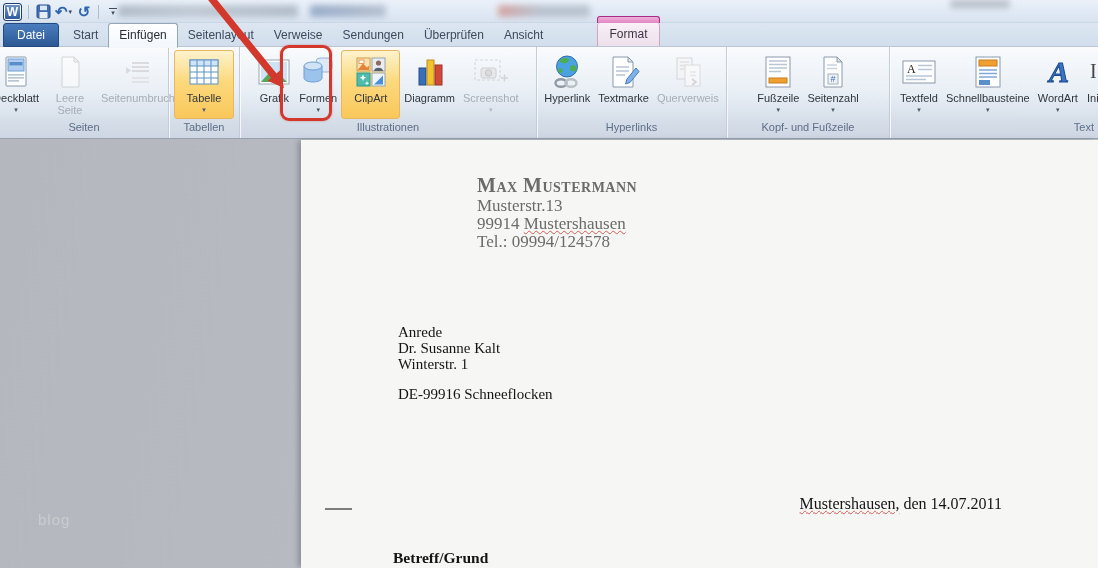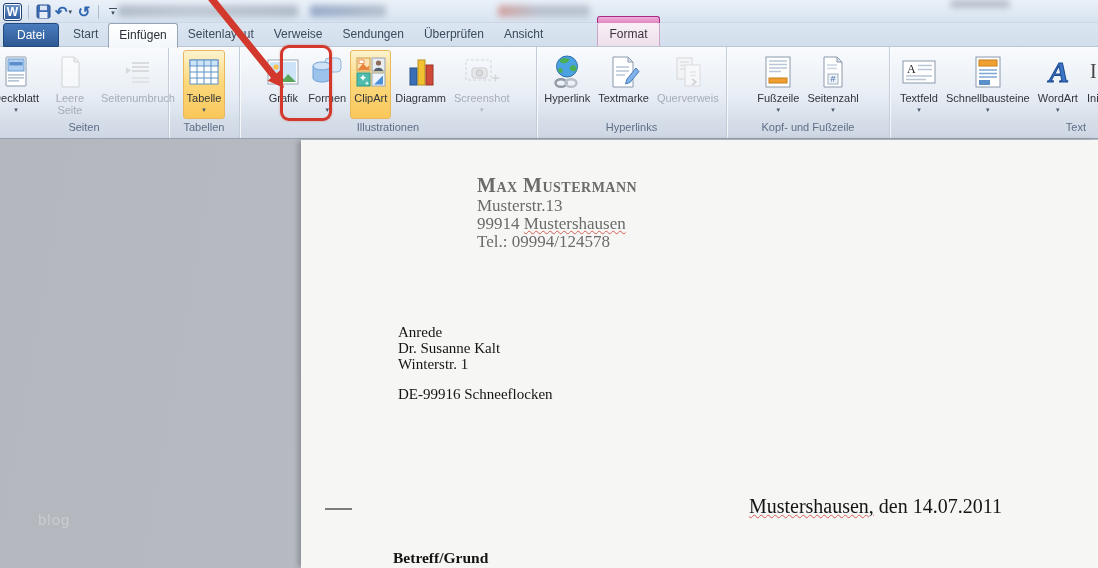--- a/index.html
+++ b/index.html
@@ -21,21 +21,21 @@
   .qmore .bar{width:8px;height:1.5px;background:#3a4a5c;margin-bottom:1px}
   .qmore .arr{font-size:7px;line-height:5px}
   .blurblob{position:absolute;border-radius:3px;filter:blur(3px);opacity:.55}
   .bildtools{position:absolute;left:597px;top:16px;width:63px;height:25px;border-radius:3px 3px 0 0;
     background:linear-gradient(#efaed8 , #cb3e9e 70%, #c2368f);border:1px solid #a82c85;border-bottom:none;
     color:#fff;font-size:11px;font-weight:bold;display:flex;align-items:center;justify-content:center;text-shadow:0 1px 1px #8d1f6d}
 
   
   .tabrow{position:absolute;left:0;top:23px;width:1098px;height:24px;
     background:linear-gradient(#dce6f2,#d2deec);border-bottom:1px solid #bac6d4}
-  .tabs{display:flex;height:24px;padding-left:3px;align-items:flex-start}
+  .tabs{display:flex;height:24px;padding-left:3px;align-items:flex-end}
   .tab{height:23px;line-height:22px;padding:0 10px;color:#3b4a5c;border-radius:3px 3px 0 0;cursor:default;white-space:nowrap}
   .tab.file{background:linear-gradient(#4a7dbe,#2d5894);border:1px solid #224a80;color:#fff;height:24px;line-height:23px;
     padding:0 13px;margin-right:4px}
   .tab.active{background:linear-gradient(#ffffff,#f3f7fb);border:1px solid #97a6b7;border-bottom:1px solid #f5f8fb;
     height:25px;margin-bottom:-1px;color:#2a2f36;z-index:3;position:relative}
   .tab.contextual{position:absolute;left:597px;top:0;width:63px;text-align:center;padding:0;
     background:linear-gradient(#f8f0f7,#eddfeb);border:1px solid #cfa5c6;border-top:none;border-bottom:none;color:#3b3440}
 
   
   .ribbon{position:absolute;left:0;top:47px;width:1098px;height:92px;display:flex;overflow:hidden;
@@ -45,41 +45,41 @@
   .rbuttons{height:73px;display:flex;justify-content:center;align-items:flex-start;padding-top:3px}
   .glabel{height:18px;font-size:11px;color:#5e6e87;text-align:center;line-height:15px}
   .rbtn{display:flex;flex-direction:column;align-items:center;padding:2px 4px 0;border-radius:3px;height:69px;cursor:default}
   .ricon{height:39px;display:flex;align-items:center;justify-content:center}
   .rlabel{font-size:11px;line-height:12px;color:#30353b;text-align:center;white-space:nowrap;margin-top:1px}
   .rlabel.wrap{white-space:normal;width:46px}
   .rarrow{font-size:7px;color:#49586a;line-height:8px;margin-top:2px}
   .rbtn.dis .rlabel{color:#a7adb5}
   .rbtn.dis .rarrow{color:#b4bac2}
   .rbtn.dis .ricon{filter:grayscale(1) opacity(.55)}
-  .rbtn.hl{background:linear-gradient(#fdf3cd,#fcd97e 45%,#f9c75a);border:1px solid #e9b85e;padding:1px 3px 0}
+  .rbtn.hl{background:linear-gradient(#fdf3cd,#fcd97e 45%,#f9c75a);border:1px solid #e9b85e;padding:1px 12px 0}
 
   
   .anno-rect{position:absolute;left:280px;top:45px;width:52px;height:76px;border:3px solid #d2382c;
     border-radius:9px;z-index:40;pointer-events:none;box-shadow:0 0 2px rgba(210,56,44,.5)}
   .anno-arrow{position:absolute;left:0;top:0;z-index:41;pointer-events:none}
 
   
   .docarea{position:absolute;left:0;top:139px;width:1098px;height:429px;
     background:linear-gradient(100deg,#b4b7bd,#bcbfc5)}
   .watermark{position:absolute;left:38px;top:372px;color:#caccd1;font-size:15px;letter-spacing:1px}
   .page{position:absolute;left:301px;top:1px;width:797px;height:428px;background:#f6f6f4;
     box-shadow:-4px 0 5px -1px rgba(70,76,88,.38);font-family:"Liberation Serif",serif;color:#141414}
   .letterhead{position:absolute;left:176px;top:33px;width:440px;color:#6b6b6b}
   .lh-name{font-size:20px;font-weight:bold;font-variant:small-caps;letter-spacing:.5px;line-height:24px}
   .lh-line{font-size:17px;line-height:18px}
   .squig{text-decoration-line:underline;text-decoration-style:wavy;text-decoration-color:#d95c55;text-decoration-thickness:1px}
   .recipient{position:absolute;left:97px;top:184px;font-size:15px;line-height:16px}
   .recipient .gap{height:14px}
   .foldmark{position:absolute;left:24px;top:368px;width:27px;height:2px;background:#7d7d7d}
-  .dateline{position:absolute;right:96px;top:355px;font-size:20px}
+  .dateline{position:absolute;right:96px;top:355px;font-size:16px}
   .subject{position:absolute;left:92px;top:409px;font-size:15.5px;font-weight:bold}
 
   svg{display:block}
 </style>
 </head>
 <body>
 
 <div class="titlebar">
   <div class="qat">
     <div class="applogo">W</div>
@@ -366,21 +366,21 @@
         <span class="ricon">
           <svg width="34" height="30" viewBox="0 0 34 30">
             <text x="4" y="21" font-size="20" font-family="serif" fill="#444">I</text>
             <path d="M15 8 h17 M15 12 h17 M15 16 h17 M15 20 h17" stroke="#b9c6d6" stroke-width="1.5"></path>
           </svg>
           </span>
         <span class="rlabel">Initiale</span>
 
       </div>
     </div>
-    <div class="glabel" style="text-align:right;padding-right:12px">Text</div>
+    <div class="glabel" style="text-align:right;padding-right:4px">Text</div>
   </div>
 </div>
 
 <div class="anno-rect"></div>
 <svg class="anno-arrow" width="1098" height="139" viewBox="0 0 1098 139">
   <line x1="211" y1="-2" x2="274" y2="76" stroke="#d2382c" stroke-width="7" stroke-linecap="round"></line>
   <polygon points="284,88 267.6,80.8 280,70.6" fill="#d2382c"></polygon>
 </svg>
 
 <div class="docarea">

